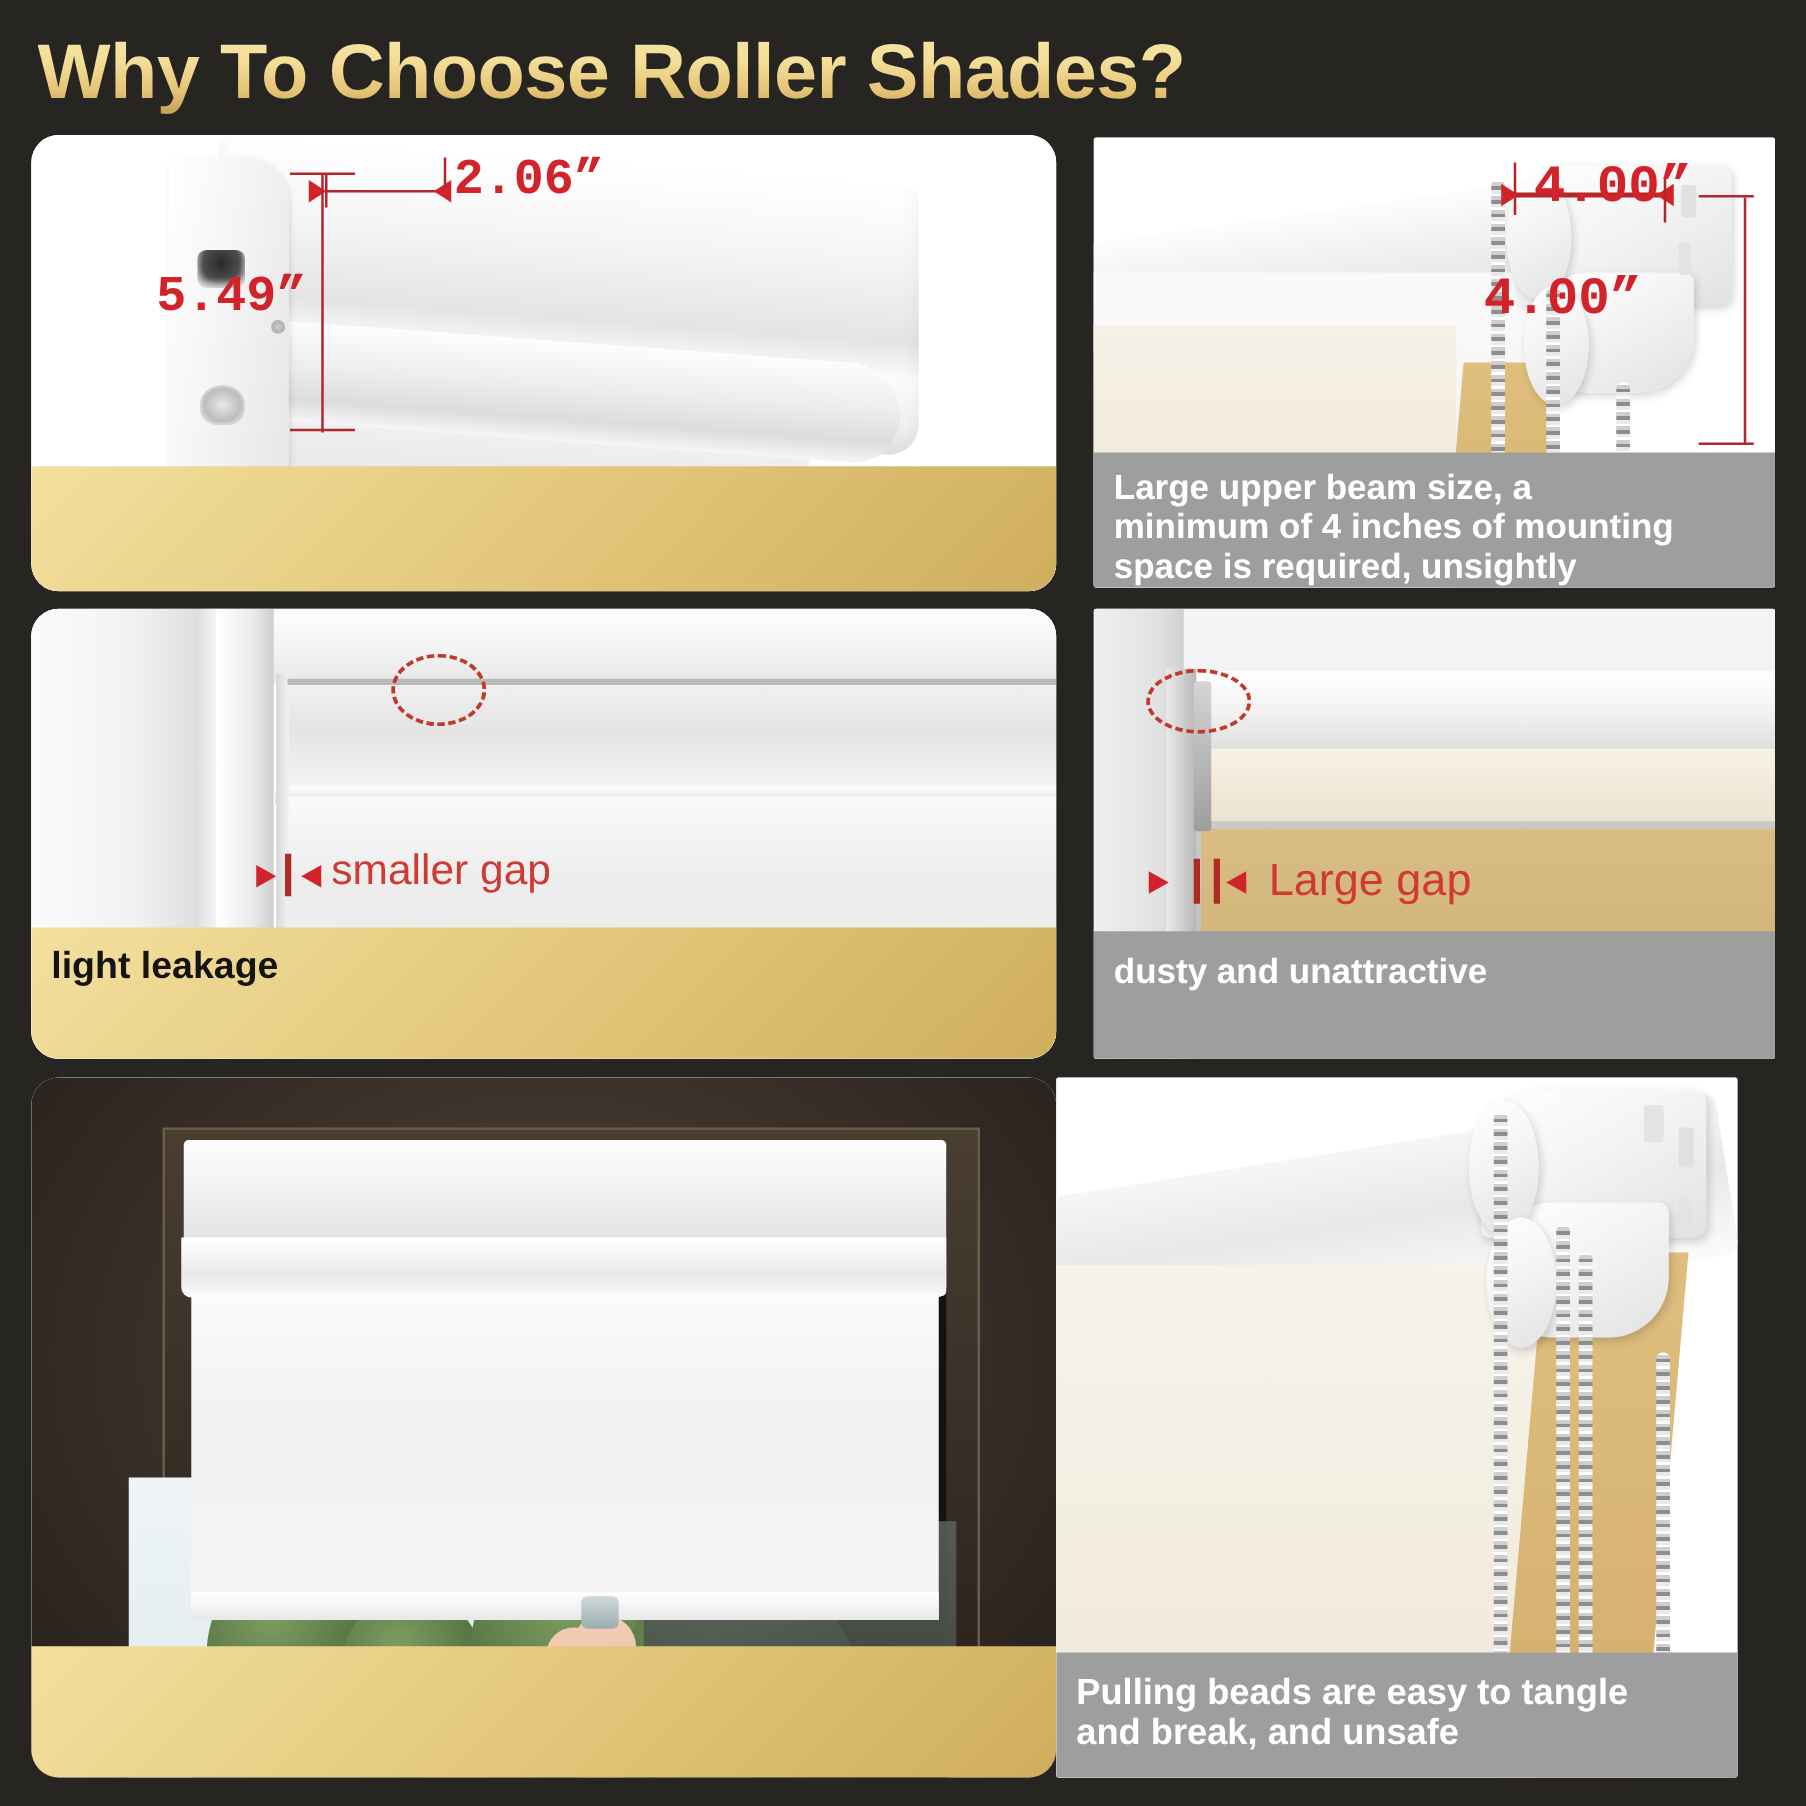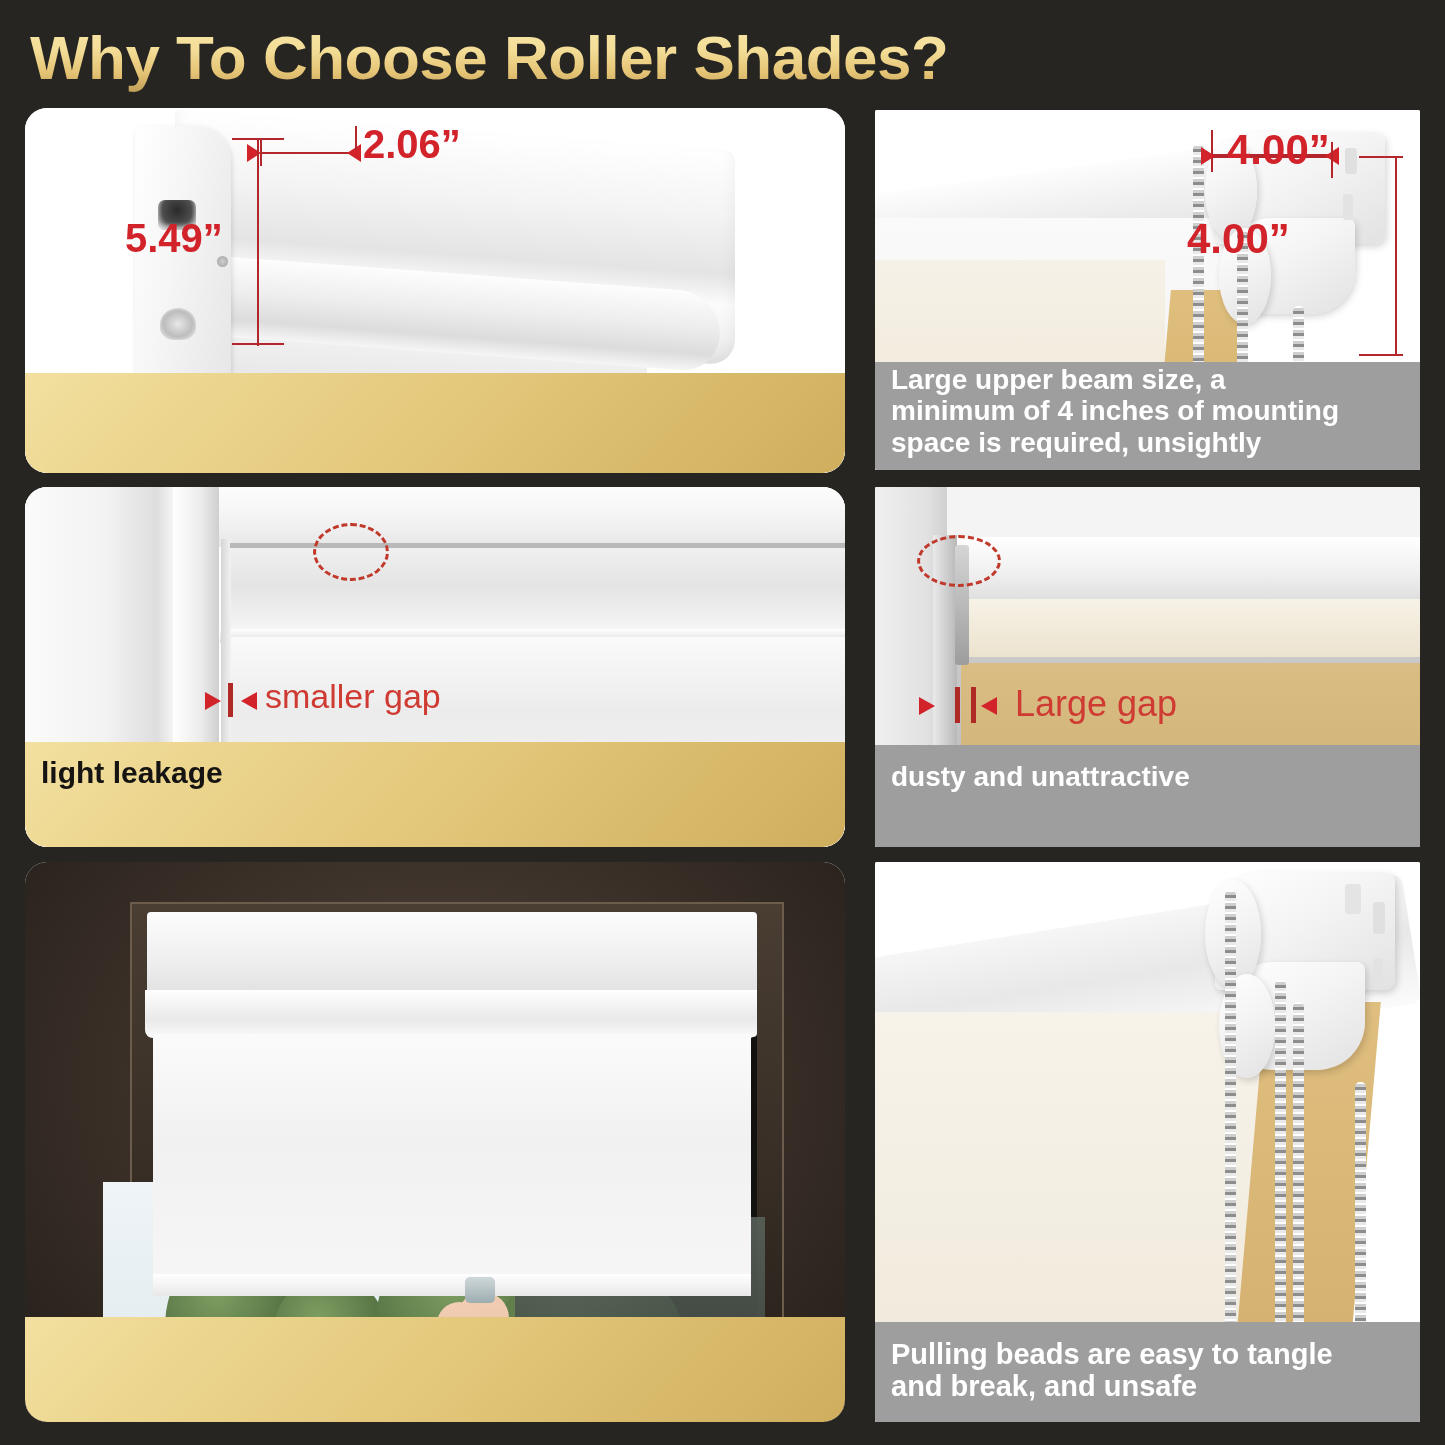--- a/index.html
+++ b/index.html
@@ -55,21 +55,21 @@
     background-image:repeating-linear-gradient(90deg,
        rgba(0,0,0,0.045) 0px, rgba(0,0,0,0.0) 2px, rgba(0,0,0,0.03) 4px,
        rgba(255,255,255,0.5) 6px, rgba(0,0,0,0.02) 9px, rgba(255,255,255,0.3) 12px);
   }
   .linen{
     background-image:
       repeating-linear-gradient(90deg, rgba(0,0,0,0.05) 0 1px, rgba(0,0,0,0) 1px 4px),
       repeating-linear-gradient(0deg, rgba(0,0,0,0.045) 0 1px, rgba(0,0,0,0) 1px 4px);
   }
   .dimline{position:absolute;background:#b3262b;}
-  .redtxt{position:absolute;color:#d2222a;font-weight:bold;white-space:nowrap;}
+  .redtxt{position:absolute;color:#d2222a;font-weight:bold;white-space:nowrap;font-family:Liberation Mono, monospace;}
   .annot{position:absolute;color:#cf3a33;font-weight:normal;white-space:nowrap;}
   .arrowR{position:absolute;width:0;height:0;border-top:9px solid transparent;
           border-bottom:9px solid transparent;border-left:16px solid #d2222a;}
   .arrowL{position:absolute;width:0;height:0;border-top:9px solid transparent;
           border-bottom:9px solid transparent;border-right:16px solid #d2222a;}
   .dashring{position:absolute;border:3px dashed #c0392b;border-radius:50%;}
 
   
   #p1 .valance-body{
     position:absolute;left:150px;top:22px;width:560px;height:215px;
@@ -236,21 +236,21 @@
     <div class="arrowR" style="left:326px;top:37px;border-left-width:14px;"></div>
     <div class="arrowL" style="left:450px;top:37px;border-right-width:14px;"></div>
     <div class="dimline" style="left:456px;top:32px;width:2px;height:36px;"></div>
     <div class="redtxt" style="left:352px;top:16px;font-size:42px;">4.00”</div>
 
     <div class="dimline" style="left:520px;top:48px;width:2px;height:198px;"></div>
     <div class="dimline" style="left:484px;top:46px;width:44px;height:2px;"></div>
     <div class="dimline" style="left:484px;top:244px;width:44px;height:2px;"></div>
     <div class="redtxt" style="left:312px;top:105px;font-size:42px;">4.00”</div>
   </div>
-  <div class="cap grey" style="font-size:28px;height:108px;padding-top:2px;">
+  <div class="cap grey" style="font-size:28px;height:108px;padding-top:12px;">
     <span class="l">Large upper beam size, a</span>
     <span class="l">minimum of 4 inches of mounting</span>
     <span class="l">space is required, unsightly</span>
   </div>
 </div>
 
 <div class="panel left" id="p3" style="left:25px;top:487px;width:820px;height:360px;">
   <div class="photo">
     <div class="whitebg"></div>
     <div class="frameTop"></div>
@@ -320,21 +320,21 @@
     <div class="hem"></div>
     <div class="hand" style="left:432px;top:430px;width:52px;height:130px;border-radius:26px 26px 10px 10px;"></div>
     <div class="hand" style="left:412px;top:440px;width:44px;height:110px;border-radius:22px;"></div>
     <div style="position:absolute;left:440px;top:415px;width:30px;height:26px;
          background:linear-gradient(180deg,#cfd8da,#9dadb0);border-radius:5px;"></div>
   </div>
   <div class="cap gold" style="font-size:30px;height:105px;">
   </div>
 </div>
 
-<div class="panel right" id="p6" style="left:875px;top:862px;width:545px;height:560px;">
+<div class="panel right" id="p6" style="left:845px;top:862px;width:545px;height:560px;">
   <div class="photo">
     <div class="bg"></div>
     <div class="roll linen"></div>
     <div class="cream linen"></div>
     <div class="tan"></div>
 
     <div class="bracket" style="position:absolute;left:340px;top:10px;width:180px;height:118px;border-radius:48px 10px 10px 6px;"></div>
     <div class="bracket" style="position:absolute;left:350px;top:100px;width:140px;height:108px;border-radius:48px 8px 48px 48px;"></div>
     <div class="bracket" style="position:absolute;left:330px;top:18px;width:56px;height:108px;border-radius:50%;"></div>
     <div class="bracket" style="position:absolute;left:344px;top:112px;width:56px;height:104px;border-radius:50%;"></div>

